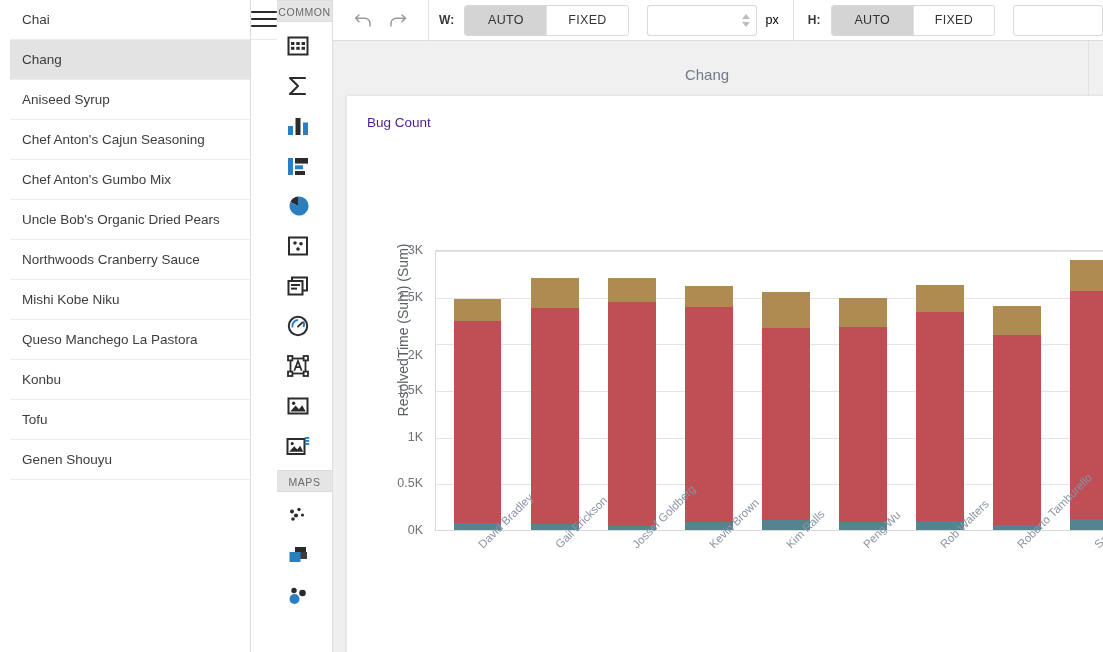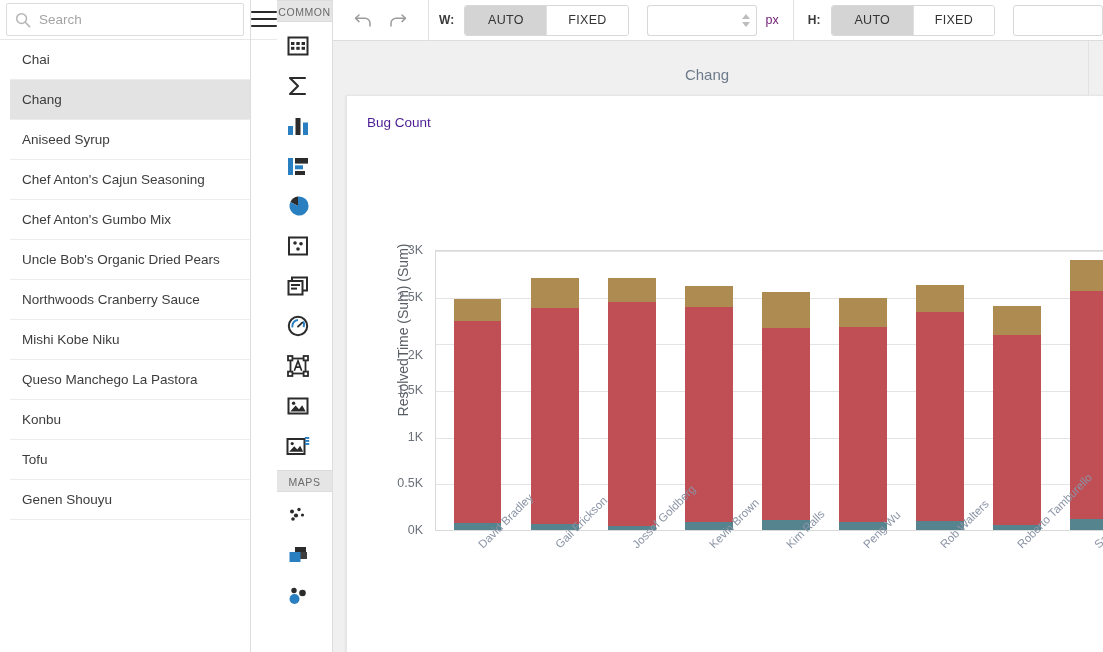--- a/index.html
+++ b/index.html
@@ -154,21 +154,21 @@
   .spinner {
     width: 20px; height: 31px;
     border: 1px solid #d8d8d8; border-left: none; border-radius: 0 3px 3px 0;
     background: #fff;
     display: flex; flex-direction: column; align-items: center; justify-content: center;
     cursor: pointer;
   }
   .spin-arrow { width: 0; height: 0; border-left: 4px solid transparent; border-right: 4px solid transparent; }
   .spin-up { border-bottom: 5px solid #bdbdbd; margin-bottom: 3px; }
   .spin-down { border-top: 5px solid #bdbdbd; }
-  .unit { font-size: 12.5px; color: #701a75; margin-left: 9px; }
+  .unit { font-size: 12.5px; color: #000000; margin-left: 9px; }
   .tb-sep2 { width: 1px; height: 41px; background: #e2e2e2; margin: 0 14px; }
   .tail-box {
     width: 90px; height: 31px; margin-left: 18px;
     border: 1px solid #d8d8d8; border-radius: 3px; background: #fff;
   }
 
   
   .canvas { flex: 1; position: relative; overflow: hidden; background: #f0f0f0; }
   .canvas-sheet {
     position: absolute; left: 0; top: 0;
@@ -235,29 +235,20 @@
     transform-origin: left top;
     transform: rotate(-45deg);
   }
 </style>
 </head>
 <body>
 
 <div class="app">
 
   <div class="sidebar">
-    <div class="search-wrap">
-      <div class="search-box">
-        <svg class="search-icon" viewBox="0 0 16 16">
-          <circle cx="6.6" cy="6.6" r="4.9" fill="none" stroke="#8a8a8a" stroke-width="1.5"></circle>
-          <line x1="10.3" y1="10.3" x2="14.6" y2="14.6" stroke="#8a8a8a" stroke-width="1.6" stroke-linecap="round"></line>
-        </svg>
-        <input class="search-input" type="text" placeholder="Search" style="">
-      </div>
-    </div>
     <div class="list" id="list">
         <div class="list-item">Chai</div>
         <div class="list-item selected">Chang</div>
         <div class="list-item">Aniseed Syrup</div>
         <div class="list-item">Chef Anton's Cajun Seasoning</div>
         <div class="list-item">Chef Anton's Gumbo Mix</div>
         <div class="list-item">Uncle Bob's Organic Dried Pears</div>
         <div class="list-item">Northwoods Cranberry Sauce</div>
         <div class="list-item">Mishi Kobe Niku</div>
         <div class="list-item">Queso Manchego La Pastora</div>

